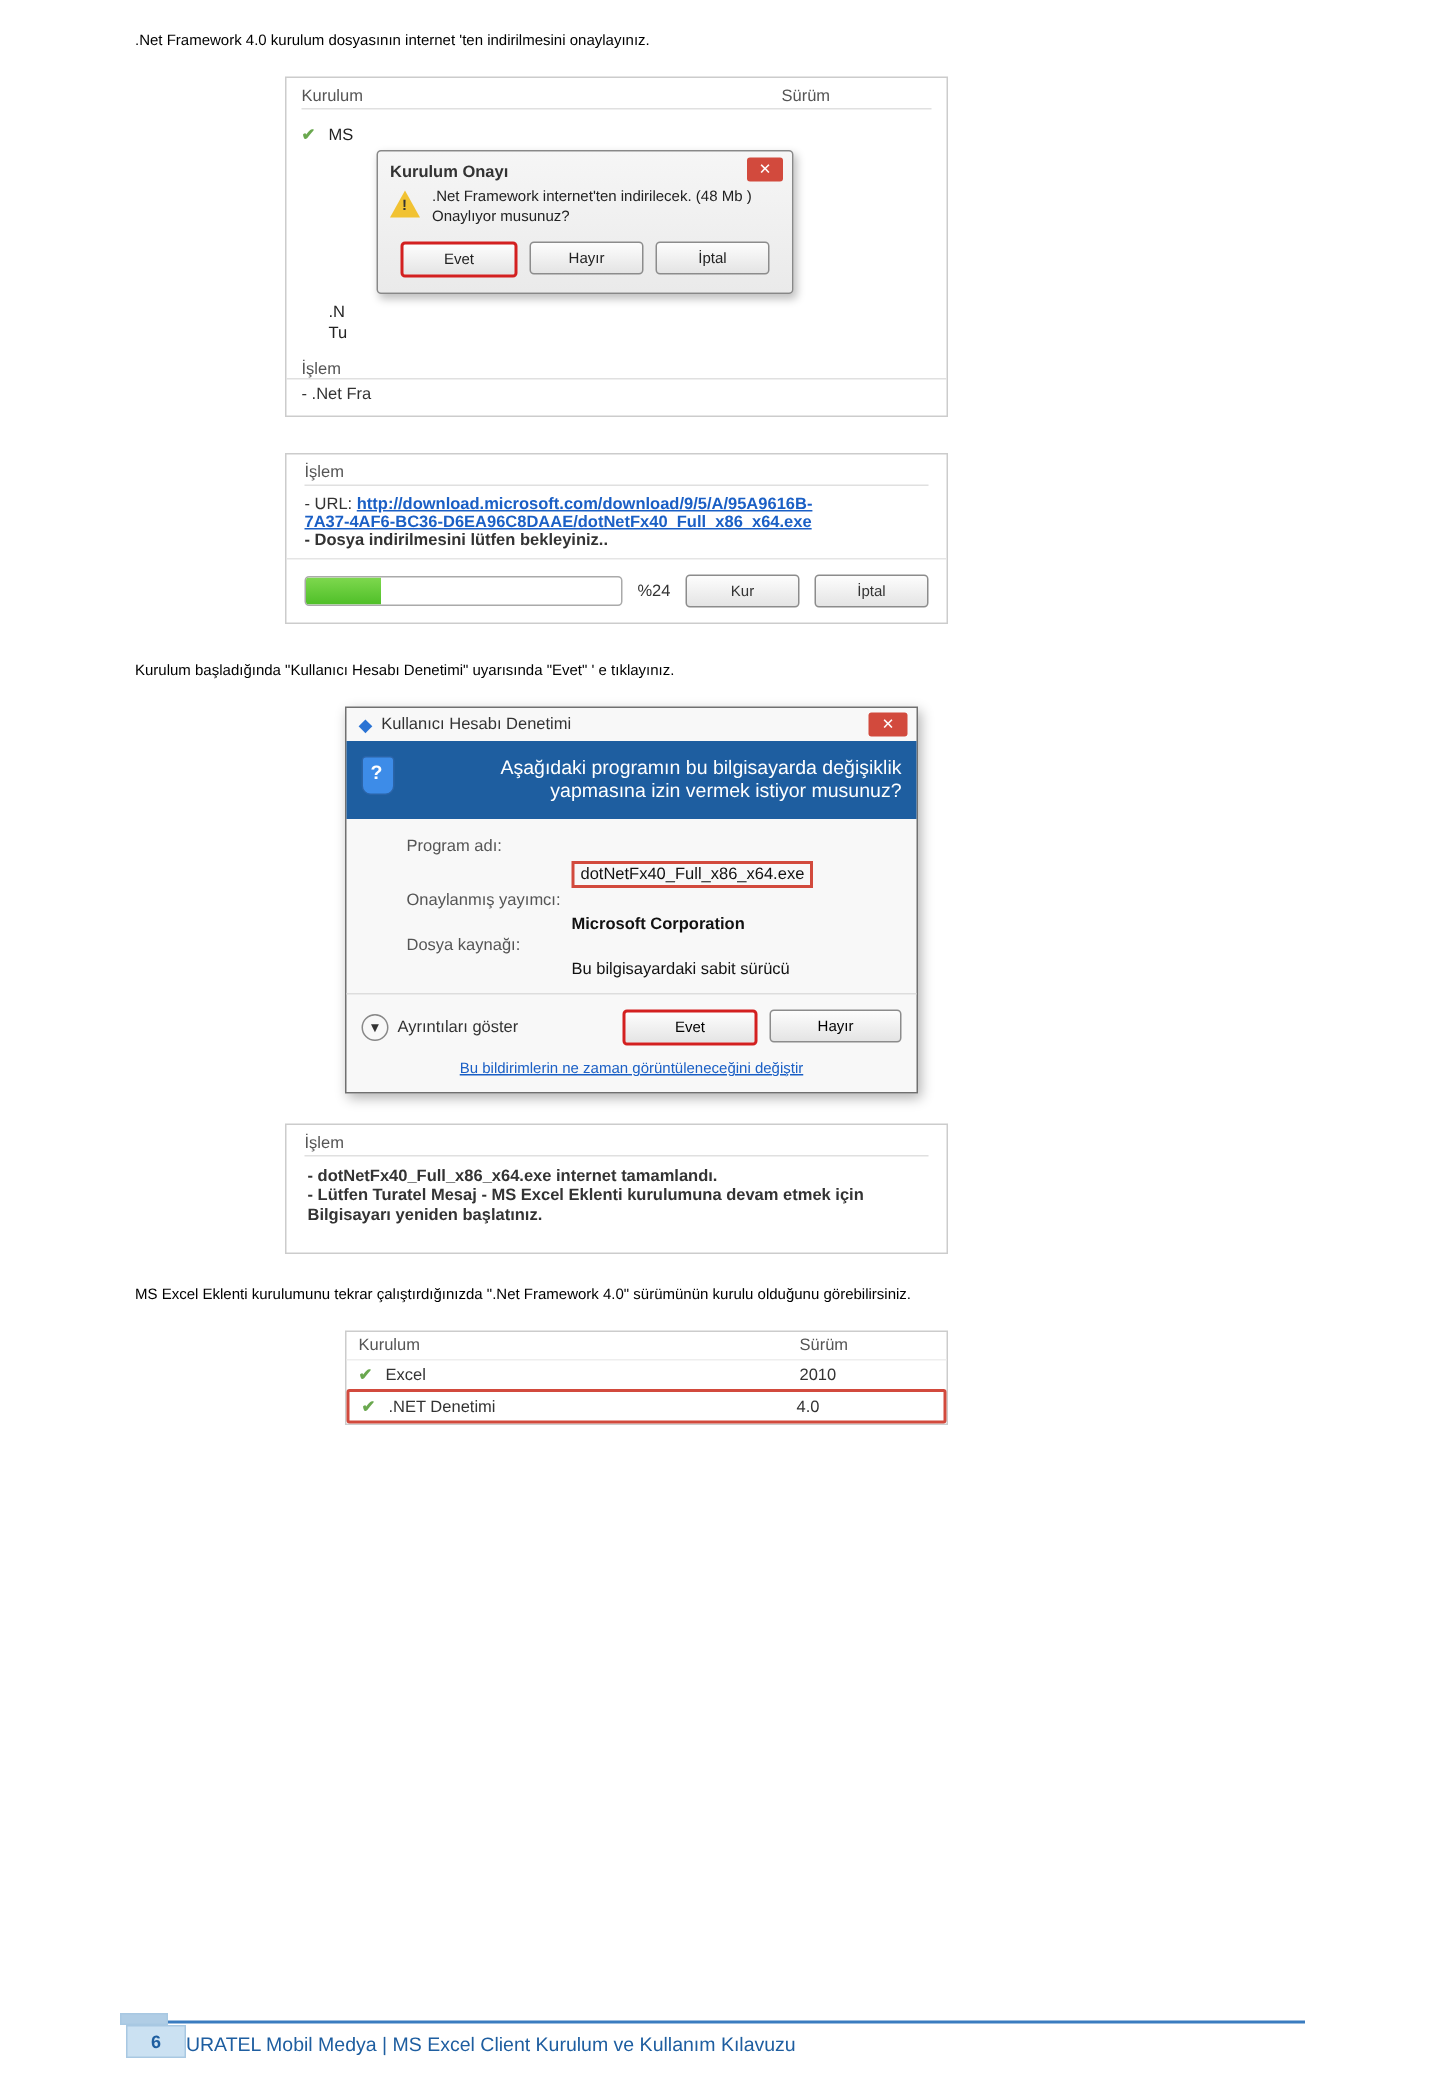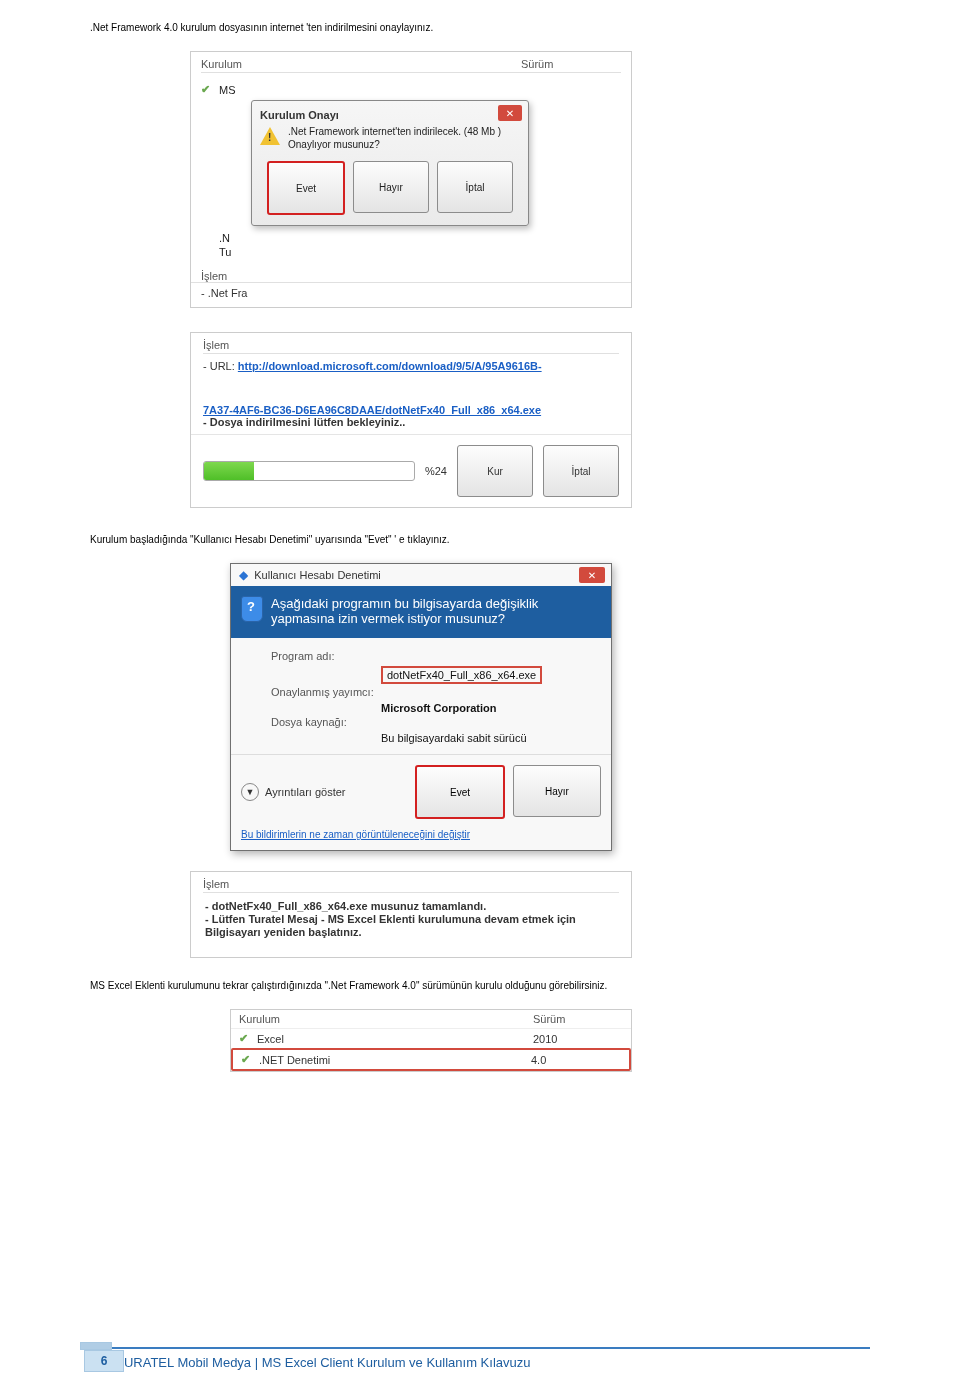--- a/index.html
+++ b/index.html
@@ -59,36 +59,36 @@
   .warn-tri { width: 0; height: 0; border-left: 10px solid transparent; border-right: 10px solid transparent; border-bottom: 18px solid #f1c232; position: relative; margin-top:2px;}
   .warn-tri::after{content:"!"; position:absolute; left:-2px; top:4px; color:#333; font-weight:bold; font-size:10px;}
   .dlg-btns { display: flex; gap: 8px; justify-content: center; margin-top: 10px; }
   .btn {
     min-width: 58px; height: 20px;
     border: 1px solid #8c8c8c;
     background: linear-gradient(#fdfdfd,#e4e4e4);
     border-radius: 3px;
     font-size: 10px;
     display:flex; align-items:center; justify-content:center;
-    padding: 15px 8px;
+    padding: 0 8px;
   }
   .btn.hl { border: 2px solid #d32020; }
   .islem-lbl { padding: 2px 10px 0 10px; color: #555; border-bottom:1px solid #e0e0e0; margin-bottom:4px; }
   .islem-row { padding: 0 10px 8px 10px; color:#333; }
 
   
   .shot2 {
     width: 440px;
     margin: 0 0 24px 100px;
     border: 1px solid #ccc;
     background: #fff;
     font-size: 11px;
     color: #333;
   }
-  .url { color: #1a5fc5; text-decoration: underline; font-weight: bold; margin-top: 32px; }
+  .url { color: #1a5fc5; text-decoration: underline; font-weight: bold; }
   .prog-wrap { display:flex; align-items:center; gap:10px; padding: 10px 12px 10px 12px; border-top:1px solid #e5e5e5;}
   .prog-bar { flex:1; height: 18px; border:1px solid #aaa; border-radius:3px; background:#fff; overflow:hidden; }
   .prog-fill { width: 24%; height:100%; background: linear-gradient(#7ed84e,#4fbf28); }
 
   
   .shot3 {
     width: 380px;
     margin: 0 0 20px 140px;
     border: 1px solid #707070;
     background: #f8f8f8;
@@ -96,34 +96,35 @@
     font-size: 11px;
   }
   .uac-title { padding: 4px 8px; font-size: 11px; color: #333; display:flex; align-items:center; gap:6px; position:relative;}
   .uac-icon { font-size:12px; color:#2a73d4; }
   .uac-close { position:absolute; right:6px; top:3px; width:26px; height:16px; background:#d24a3d; color:#fff; display:flex; align-items:center; justify-content:center; border-radius:2px; font-size:10px;}
   .uac-band {
     background: #1e5ea0; color: #fff;
     padding: 10px 10px 12px 40px;
     font-size: 13px;
     position: relative;
+    text-align: right;
   }
   .shield { position:absolute; left:10px; top:10px; width:20px; height:24px; background:#3d8ce8; border:1px solid #2a64a8; border-radius: 3px 3px 6px 6px;}
   .shield::after{content:"?"; position:absolute; left:5px; top:2px; color:#fff; font-size:13px; font-weight:bold;}
   .uac-mid { padding: 10px 12px 8px 40px; }
   .uac-mid .lbl { color:#555; }
   .uac-mid .val { color:#111;margin-top:16px; }
   .uac-mid .row2 { display:flex; margin:2px 0;}
   .uac-mid .row2 .lbl { width:110px;}
   .uac-prog { border: 2px solid #d24a3d; padding:1px 4px; display:inline-block; }
   .uac-foot { display:flex; align-items:center; justify-content:space-between; padding:10px; border-top:1px solid #ddd; }
   .uac-det { display:flex; align-items:center; gap:6px; color:#333;}
   .chev-circ { width:16px; height:16px; border:1px solid #888; border-radius:50%; display:flex; align-items:center; justify-content:center; font-size:9px;}
   .uac-btns { display:flex; gap:8px; }
-  .uac-link { display:block; text-align:left; color:#1a5fc5; text-decoration:underline; font-size:10px; padding: 0 10px 10px 10px;}
+  .uac-link { display:block; text-align:center; color:#1a5fc5; text-decoration:underline; font-size:10px; padding: 0 10px 10px 10px;}
 
   
   .shot4 {
     width: 440px;
     margin: 4px 0 20px 100px;
     border: 1px solid #ccc;
     background: #fff;
     font-size: 11px;
     color: #333;
   }
@@ -265,21 +266,21 @@
       </div>
     </div>
     <span class="uac-link">Bu bildirimlerin ne zaman görüntüleneceğini değiştir</span>
   </div>
 
 
   <div class="shot4">
     <div style="padding:6px 12px 2px 12px; color:#555;">İşlem</div>
     <div style="border-bottom:1px solid #e0e0e0; margin:0 12px;"></div>
     <div class="body4">
-      <div class="line">- dotNetFx40_Full_x86_x64.exe musunuz tamamlandı.</div>
+      <div class="line">- dotNetFx40_Full_x86_x64.exe internet tamamlandı.</div>
       <div class="line">- Lütfen Turatel Mesaj - MS Excel Eklenti kurulumuna devam etmek için</div>
       <div class="line">Bilgisayarı yeniden başlatınız.</div>
     </div>
   </div>
 
   <p class="body-text">MS Excel Eklenti kurulumunu tekrar çalıştırdığınızda ".Net Framework 4.0" sürümünün kurulu olduğunu görebilirsiniz.</p>
 
   <div class="shot5">
     <div class="vrow first">
       <div class="c1" style="color:#555;">Kurulum</div>

